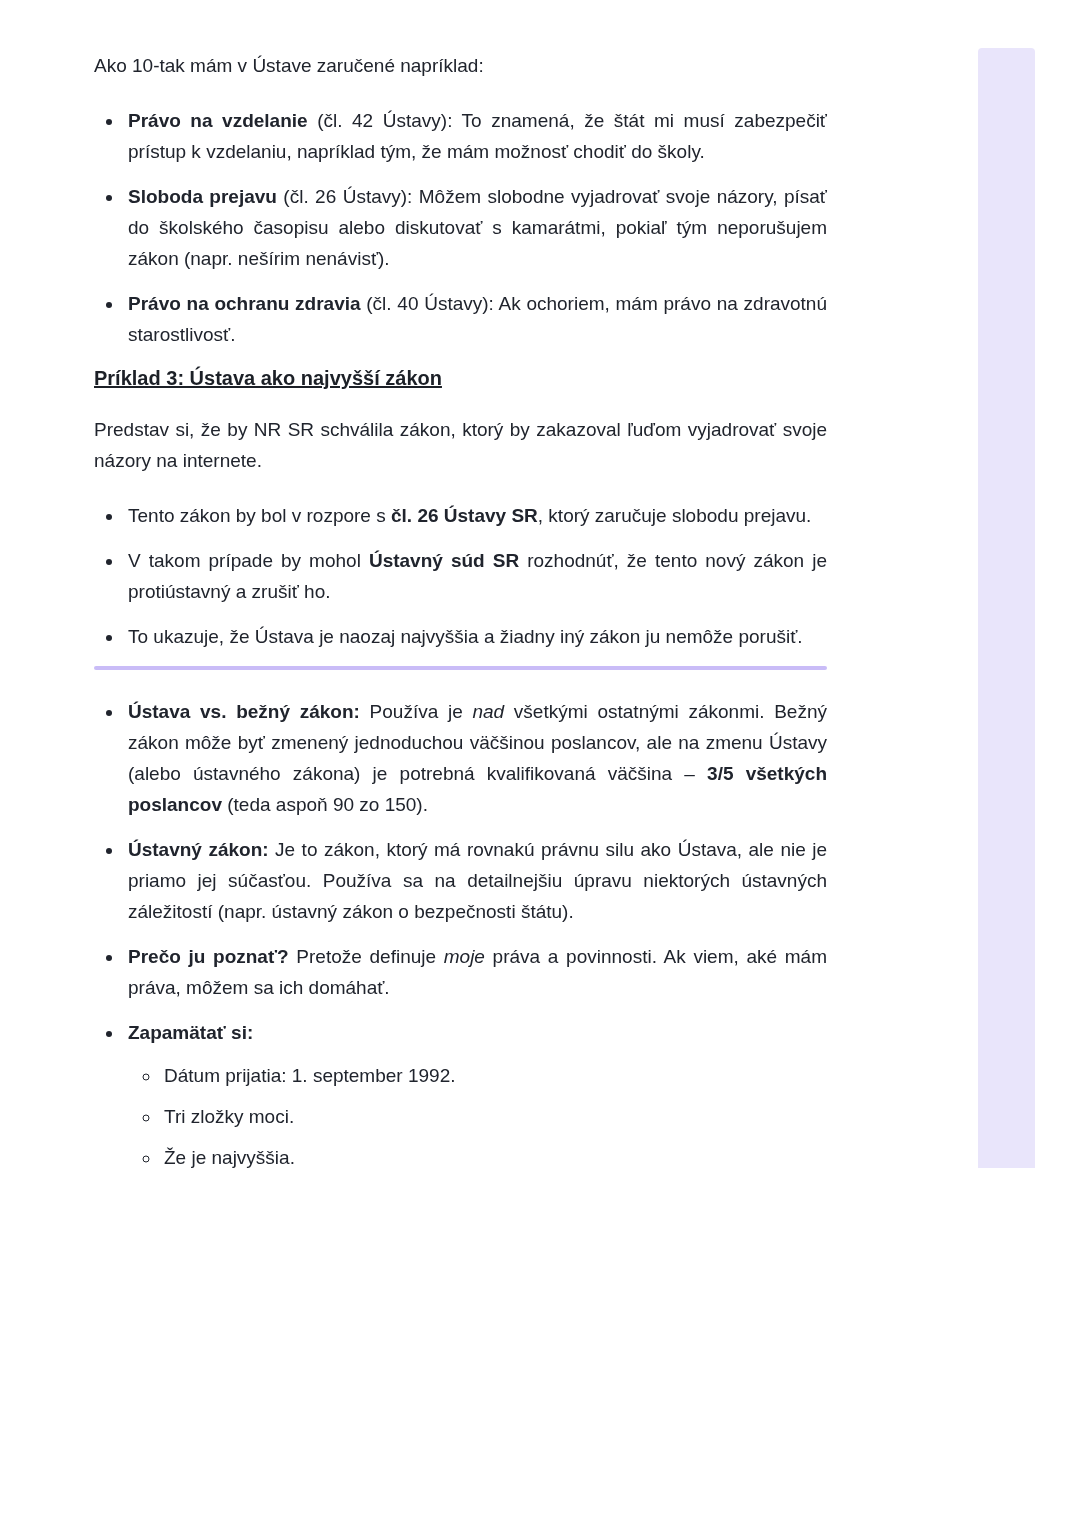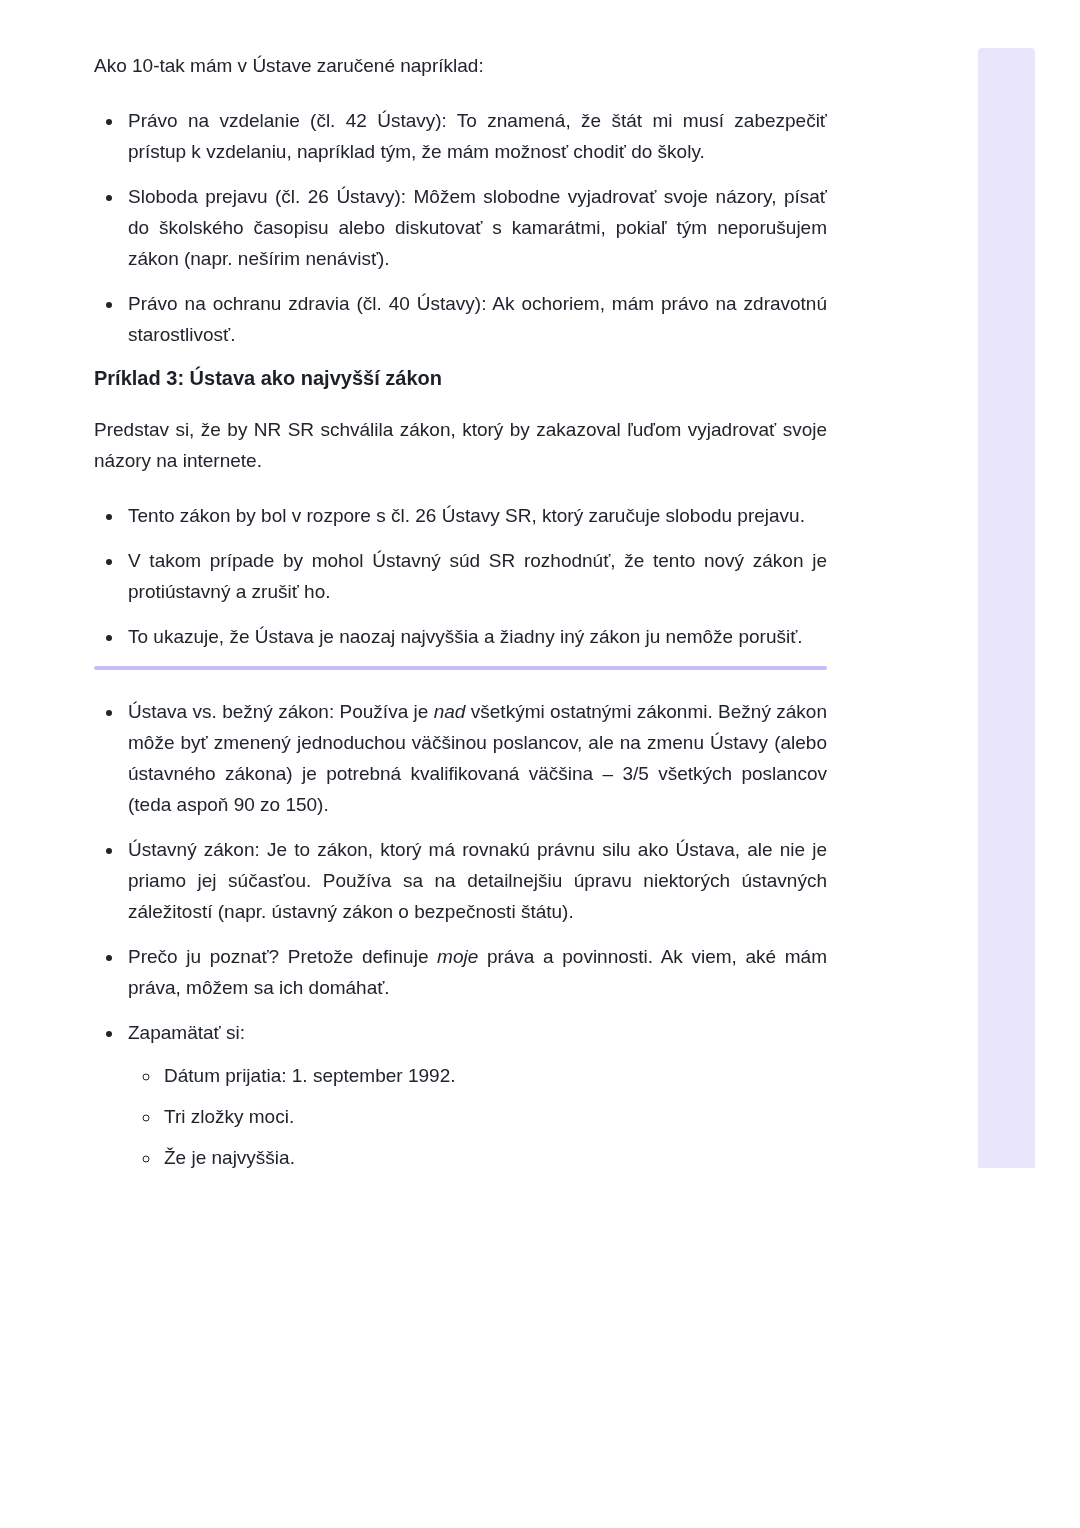--- a/index.html
+++ b/index.html
@@ -43,20 +43,21 @@
     margin-bottom: 14px;
     text-align: justify;
     padding-left: 4px;
   }
   h3.sub-heading {
     font-size: 20px;
     line-height: 28px;
     font-weight: 700;
     margin: 14px 0 22px;
     color: #1c2027;
+    text-decoration: underline;
   }
   h2.section-heading {
     font-size: 33px;
     line-height: 41px;
     font-weight: 700;
     color: #7c3aed;
     margin: 24px 0 12px;
   }
   .rule {
     height: 4px;
@@ -67,21 +68,21 @@
   .sublist {
     list-style: circle;
     margin: 12px 0 0;
     padding-left: 33px;
   }
   .sublist > li {
     margin-bottom: 10px;
     text-align: left;
     padding-left: 3px;
   }
-  .seg-b { font-weight: 400; }
+  .seg-b { font-weight: 700; }
   .seg-i { font-style: italic; }
   .table-head {
     position: absolute;
     left: 94px; top: 1417px;
     width: 733px; height: 86px;
     display: flex;
     gap: 6px;
     z-index: 2;
   }
   .table-head .cell {

